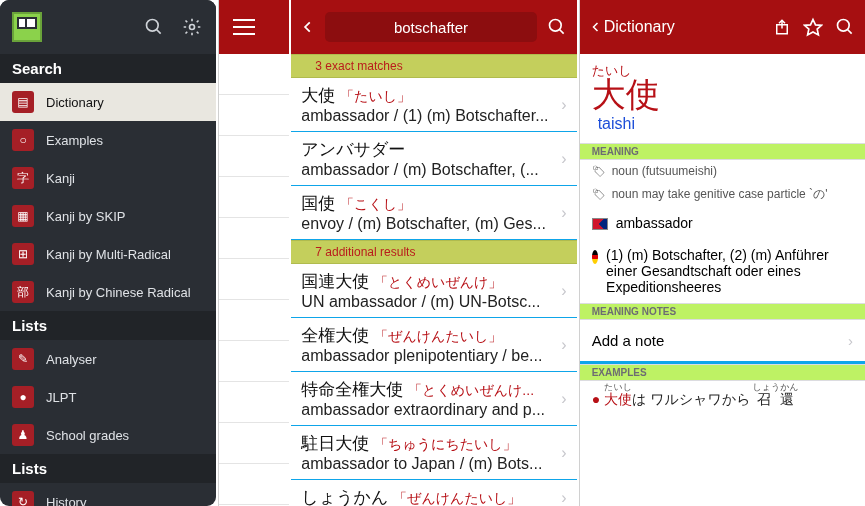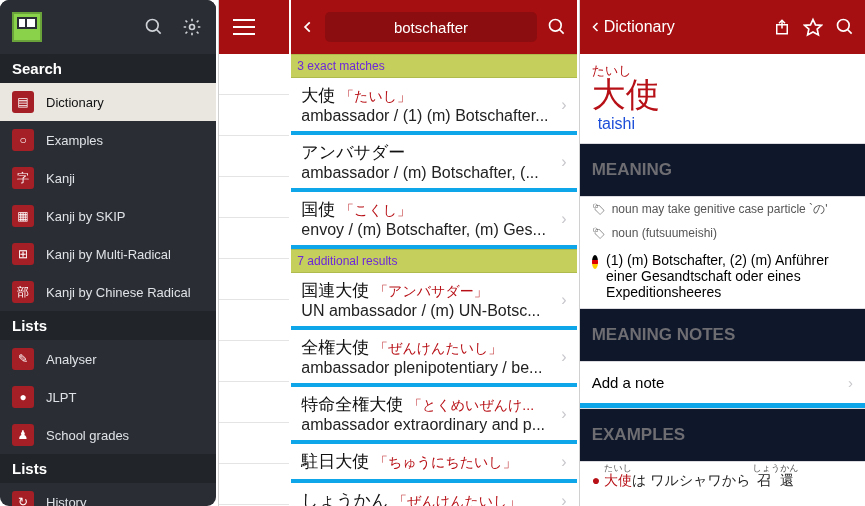--- a/index.html
+++ b/index.html
@@ -38,49 +38,49 @@
   .ham { display:inline-block; width:22px; height:16px; position:relative;}
   .ham span, .ham::before, .ham::after { content:""; position:absolute; left:0; right:0; height:2px; background:#fff; }
   .ham::before{ top:0;} .ham span{ top:7px;} .ham::after{ bottom:0;}
   .p2-rows { }
   .p2-rows .pr { height:41px; border-bottom:1px solid #e4e4e4; }
 
   
   .p3-top { height:54px; background:#a60f11; display:flex; align-items:center; padding:0 10px; gap:10px;}
   .p3-top .chev-l { color:#fff; font-size:20px; }
   .sfield { flex:1; height:30px; background:#8c0d0f; border-radius:5px; display:flex; align-items:center; justify-content:center; color:#fff; font-size:15px; }
-  .bandh { background:#c4cf5c; color:#6d28d9; font-size:12px; padding:4px 6px; border-top:1px solid #b0bb4e;border-bottom:1px solid #b0bb4e;}
-  .row { padding:6px 10px 6px 10px; border-bottom:4px solid #0ea5e9; display:flex; align-items:center; cursor:pointer;}
+  .bandh { background:#c4cf5c; color:#b91c1c; font-size:12px; padding:4px 24px; border-top:1px solid #b0bb4e;border-bottom:1px solid #b0bb4e;}
+  .row { padding:6px 10px 6px 10px; border-bottom:1px solid #0ea5e9; display:flex; align-items:center; cursor:pointer;}
   .row .txt { flex:1; min-width:0;}
   .row .l1 { font-size:17px; white-space:nowrap; overflow:hidden; text-overflow:ellipsis;}
   .row .kana { color:#b71016; font-size:14px;}
   .row .jp { color:#111;}
   .row .l2 { font-size:16px; color:#222; white-space:nowrap; overflow:hidden; text-overflow:ellipsis;}
   .row .chev-r { color:#c7c7cc; font-size:16px; padding-left:6px;}
 
   
   .p4-top { height:54px; background:#a60f11; display:flex; align-items:center; padding:0 10px; gap:12px; color:#fff;}
   .p4-top .back { display:flex; align-items:center; gap:2px; font-size:16px; cursor:pointer;}
   .p4-top .sp { flex:1;}
   .p4-top .ico { font-size:18px; }
   .detail { padding:8px 12px 0 12px;}
   .furi { color:#b71016; font-size:13px; margin-bottom:-4px;}
   .big { color:#b71016; font-size:34px; font-weight:400; line-height:1.1;}
   .roma { color:#1d4ed8; font-size:16px; margin:2px 0 10px 6px;}
-  .sec4 { background:#0f172a; color:#6d6d72; font-size:17px; font-weight:600; padding:16px 12px; border-top:1px solid #dcdce0;border-bottom:1px solid #dcdce0;}
+  .sec4 { background:#bef264; color:#6d6d72; font-size:10px; font-weight:600; padding:2px 12px; border-top:1px solid #dcdce0;border-bottom:1px solid #dcdce0;}
   .tag { font-size:12px; color:#555; padding:4px 12px; display:flex; align-items:center; gap:6px;}
   .tag::before{ content:"🏷"; font-size:11px; filter:grayscale(1);}
   .def { display:flex; gap:8px; padding:8px 12px; font-size:14px; align-items:flex-start;}
   .flag { width:16px; height:12px; margin-top:3px; border:1px solid #888;}
   .flag.uk { background:
     linear-gradient(135deg,#cf142b 45%,transparent 46%),
     linear-gradient(45deg,#cf142b 45%,transparent 46%),
     #00247d; }
   .flag.de { background: linear-gradient(#000 0 33%,#dd0000 33% 66%,#ffce00 66% 100%); border-radius:50%; width:14px;height:14px;border:none;}
-  .noterow { padding:12px 12px; font-size:15px; display:flex; align-items:center; border-bottom:5px solid #0ea5e9;}
+  .noterow { padding:12px 12px; font-size:15px; display:flex; align-items:center; border-bottom:3px solid #0ea5e9;}
   .noterow .chev-r{ color:#c7c7cc; margin-left:auto;}
   .ex { padding:10px 12px; font-size:14px; color:#222; white-space:nowrap; overflow:hidden;}
   .ex .red{ color:#b71016;}
   .ex ruby rt{ font-size:9px; color:#555;}
 
   
   svg { display:block; }
 </style>
 </head>
 <body>
@@ -214,21 +214,21 @@
         <div class="txt">
           <div class="l1"><span class="jp">国使</span> <span class="kana">「こくし」</span></div>
           <div class="l2">envoy / (m) Botschafter, (m) Ges...</div>
         </div>
         <span class="chev-r">›</span>
       </div>
 
     <div class="bandh">7 additional results</div>
     <div class="row">
         <div class="txt">
-          <div class="l1"><span class="jp">国連大使</span> <span class="kana">「アンバサダー」</span></div>
+          <div class="l1"><span class="jp">国連大使</span> <span class="kana">「とくめいぜんけ」</span></div>
           <div class="l2">UN ambassador / (m) UN-Botsc...</div>
         </div>
         <span class="chev-r">›</span>
       </div>
     <div class="row">
         <div class="txt">
           <div class="l1"><span class="jp">全権大使</span> <span class="kana">「ぜんけんたいし」</span></div>
           <div class="l2">ambassador plenipotentiary / be...</div>
         </div>
         <span class="chev-r">›</span>
@@ -236,20 +236,21 @@
     <div class="row">
         <div class="txt">
           <div class="l1"><span class="jp">特命全権大使</span> <span class="kana">「とくめいぜんけ...</span></div>
           <div class="l2">ambassador extraordinary and p...</div>
         </div>
         <span class="chev-r">›</span>
       </div>
     <div class="row">
         <div class="txt">
           <div class="l1"><span class="jp">駐日大使</span> <span class="kana">「ちゅうにちたいし」</span></div>
+          <div class="l2">ambassador to Japan / (m) Bots...</div>
         </div>
         <span class="chev-r">›</span>
       </div>
     <div class="row">
         <div class="txt">
           <div class="l1"><span class="jp">しょうかん</span> <span class="kana">「ぜんけんたいし」</span></div>
           <div class="l2"></div>
         </div>
         <span class="chev-r">›</span>
       </div>
@@ -287,24 +288,28 @@
     </div>
 
     <div class="detail">
       <div class="furi">たいし</div>
       <div class="big">大使</div>
       <div class="roma">taishi</div>
     </div>
 
     <div class="sec4">MEANING</div>
     <div class="tag">
+        <span>noun (futsuumeishi)</span>
+      </div>
+    <div class="tag">
         <span>noun may take genitive case particle `の'</span>
       </div>
-    <div class="tag">
-        <span>noun (futsuumeishi)</span>
+    <div class="def">
+        <span class="flag uk"></span>
+        <span>ambassador</span>
       </div>
     <div class="def">
         <span class="flag de"></span>
         <span>(1) (m) Botschafter, (2) (m) Anführer einer Gesandtschaft oder eines Expeditionsheeres</span>
       </div>
 
     <div class="sec4">MEANING NOTES</div>
     <div class="noterow">
         <span>Add a note</span>
         <span class="chev-r">›</span>

